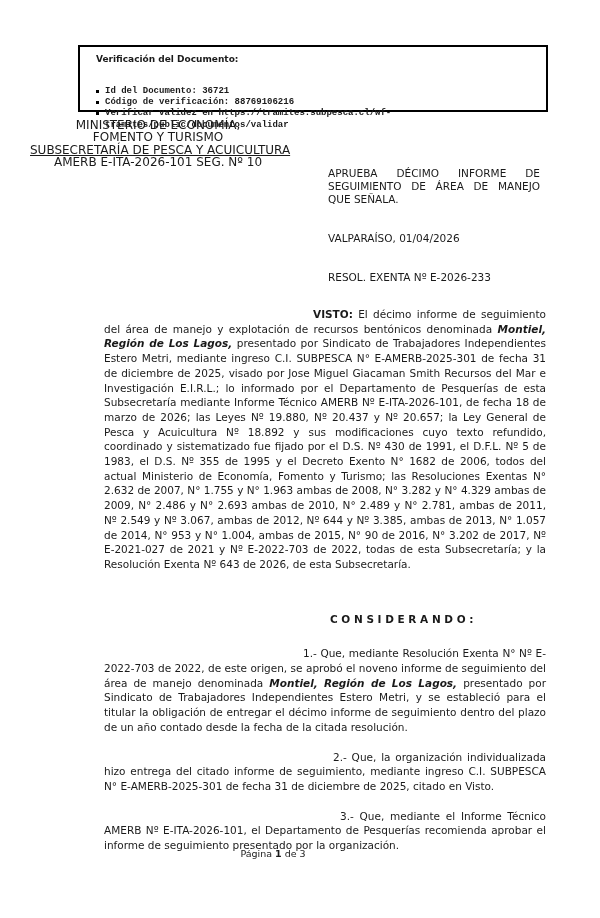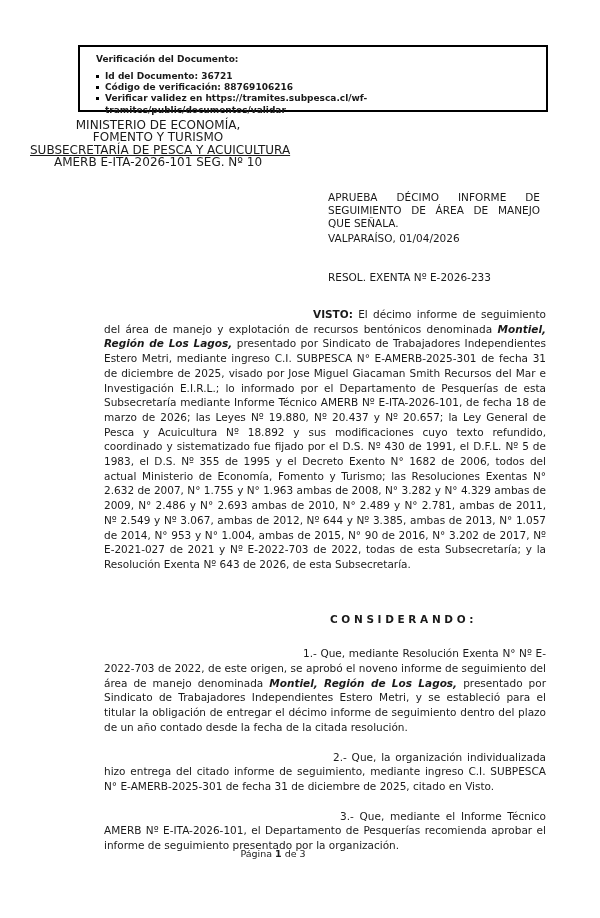--- a/index.html
+++ b/index.html
@@ -19,39 +19,39 @@
   
   .verify-box {
     position: absolute; left: 78px; top: 45px;
     width: 470px; height: 67px;
     box-sizing: border-box;
     border: 2px solid #000000;
     padding: 7px 10px 5px 16px;
     font-size: 9px; font-weight: bold;
     background: #ffffff;
   }
-  .vb-title { margin-bottom: 7px; }
+  .vb-title { margin-bottom: 22px; }
   .vb-list { margin: 0; padding: 0; list-style: none; }
-  .vb-item { display: flex; align-items: flex-start; line-height: 11.2px; }
+  .vb-item { display: flex; align-items: flex-start; line-height: 11.2px; font-family: Liberation Mono, monospace; }
   .bullet { width: 3px; height: 3px; background: #000000; margin: 4px 6px 0 0; flex: none; }
 
   
   .letterhead {
     position: absolute; left: 30px; top: 119px;
     width: 256px; text-align: center;
     font-size: 12px; line-height: 12.4px;
     white-space: nowrap;
   }
   .subpesca { font-weight: normal; text-decoration: underline; }
 
   
   .subject {
     position: absolute; left: 328px; top: 167px;
     width: 212px; text-align: justify;
-    font-size: 10.5px; line-height: 13px; margin-top: 24px;
+    font-size: 10.5px; line-height: 13px;
   }
   .place-date { position: absolute; left: 328px; top: 232px; font-size: 10.5px; }
   .resol-num  { position: absolute; left: 328px; top: 271px; font-size: 10.5px; }
 
   
   .body-text {
     position: absolute; left: 104px; top: 307px;
     width: 442px; text-align: justify;
     font-size: 10.5px; line-height: 14.7px;
   }

